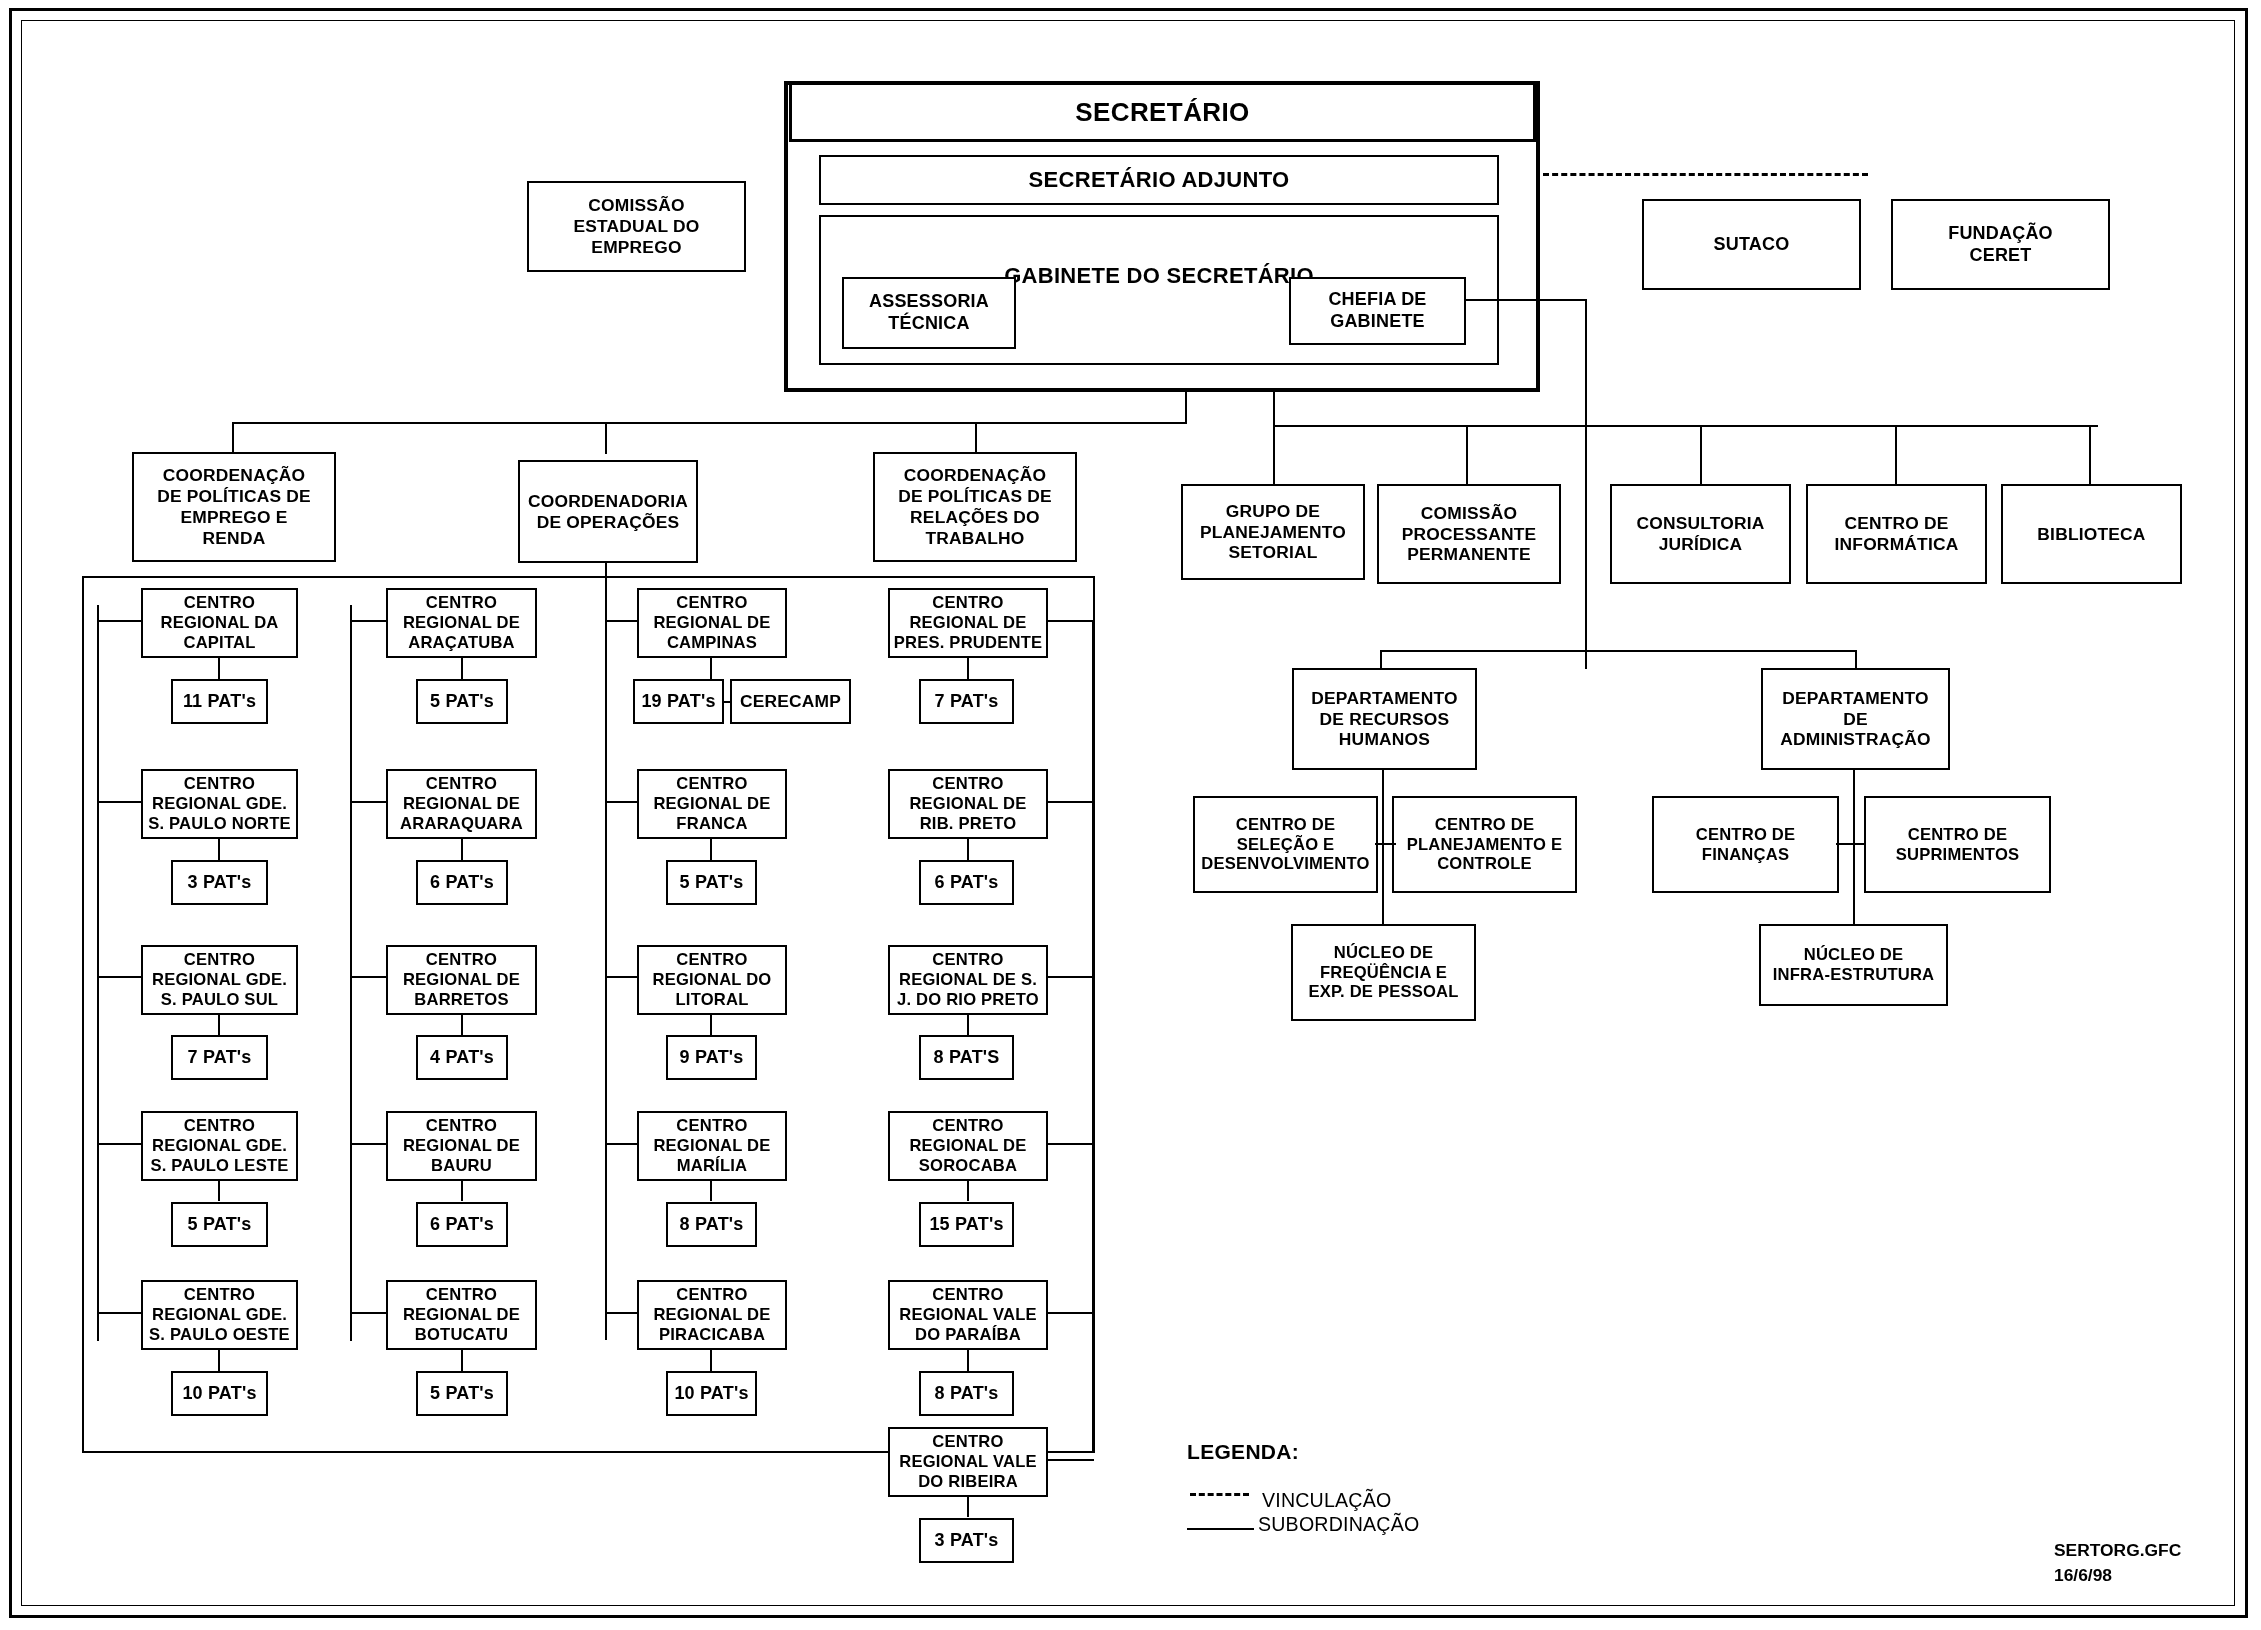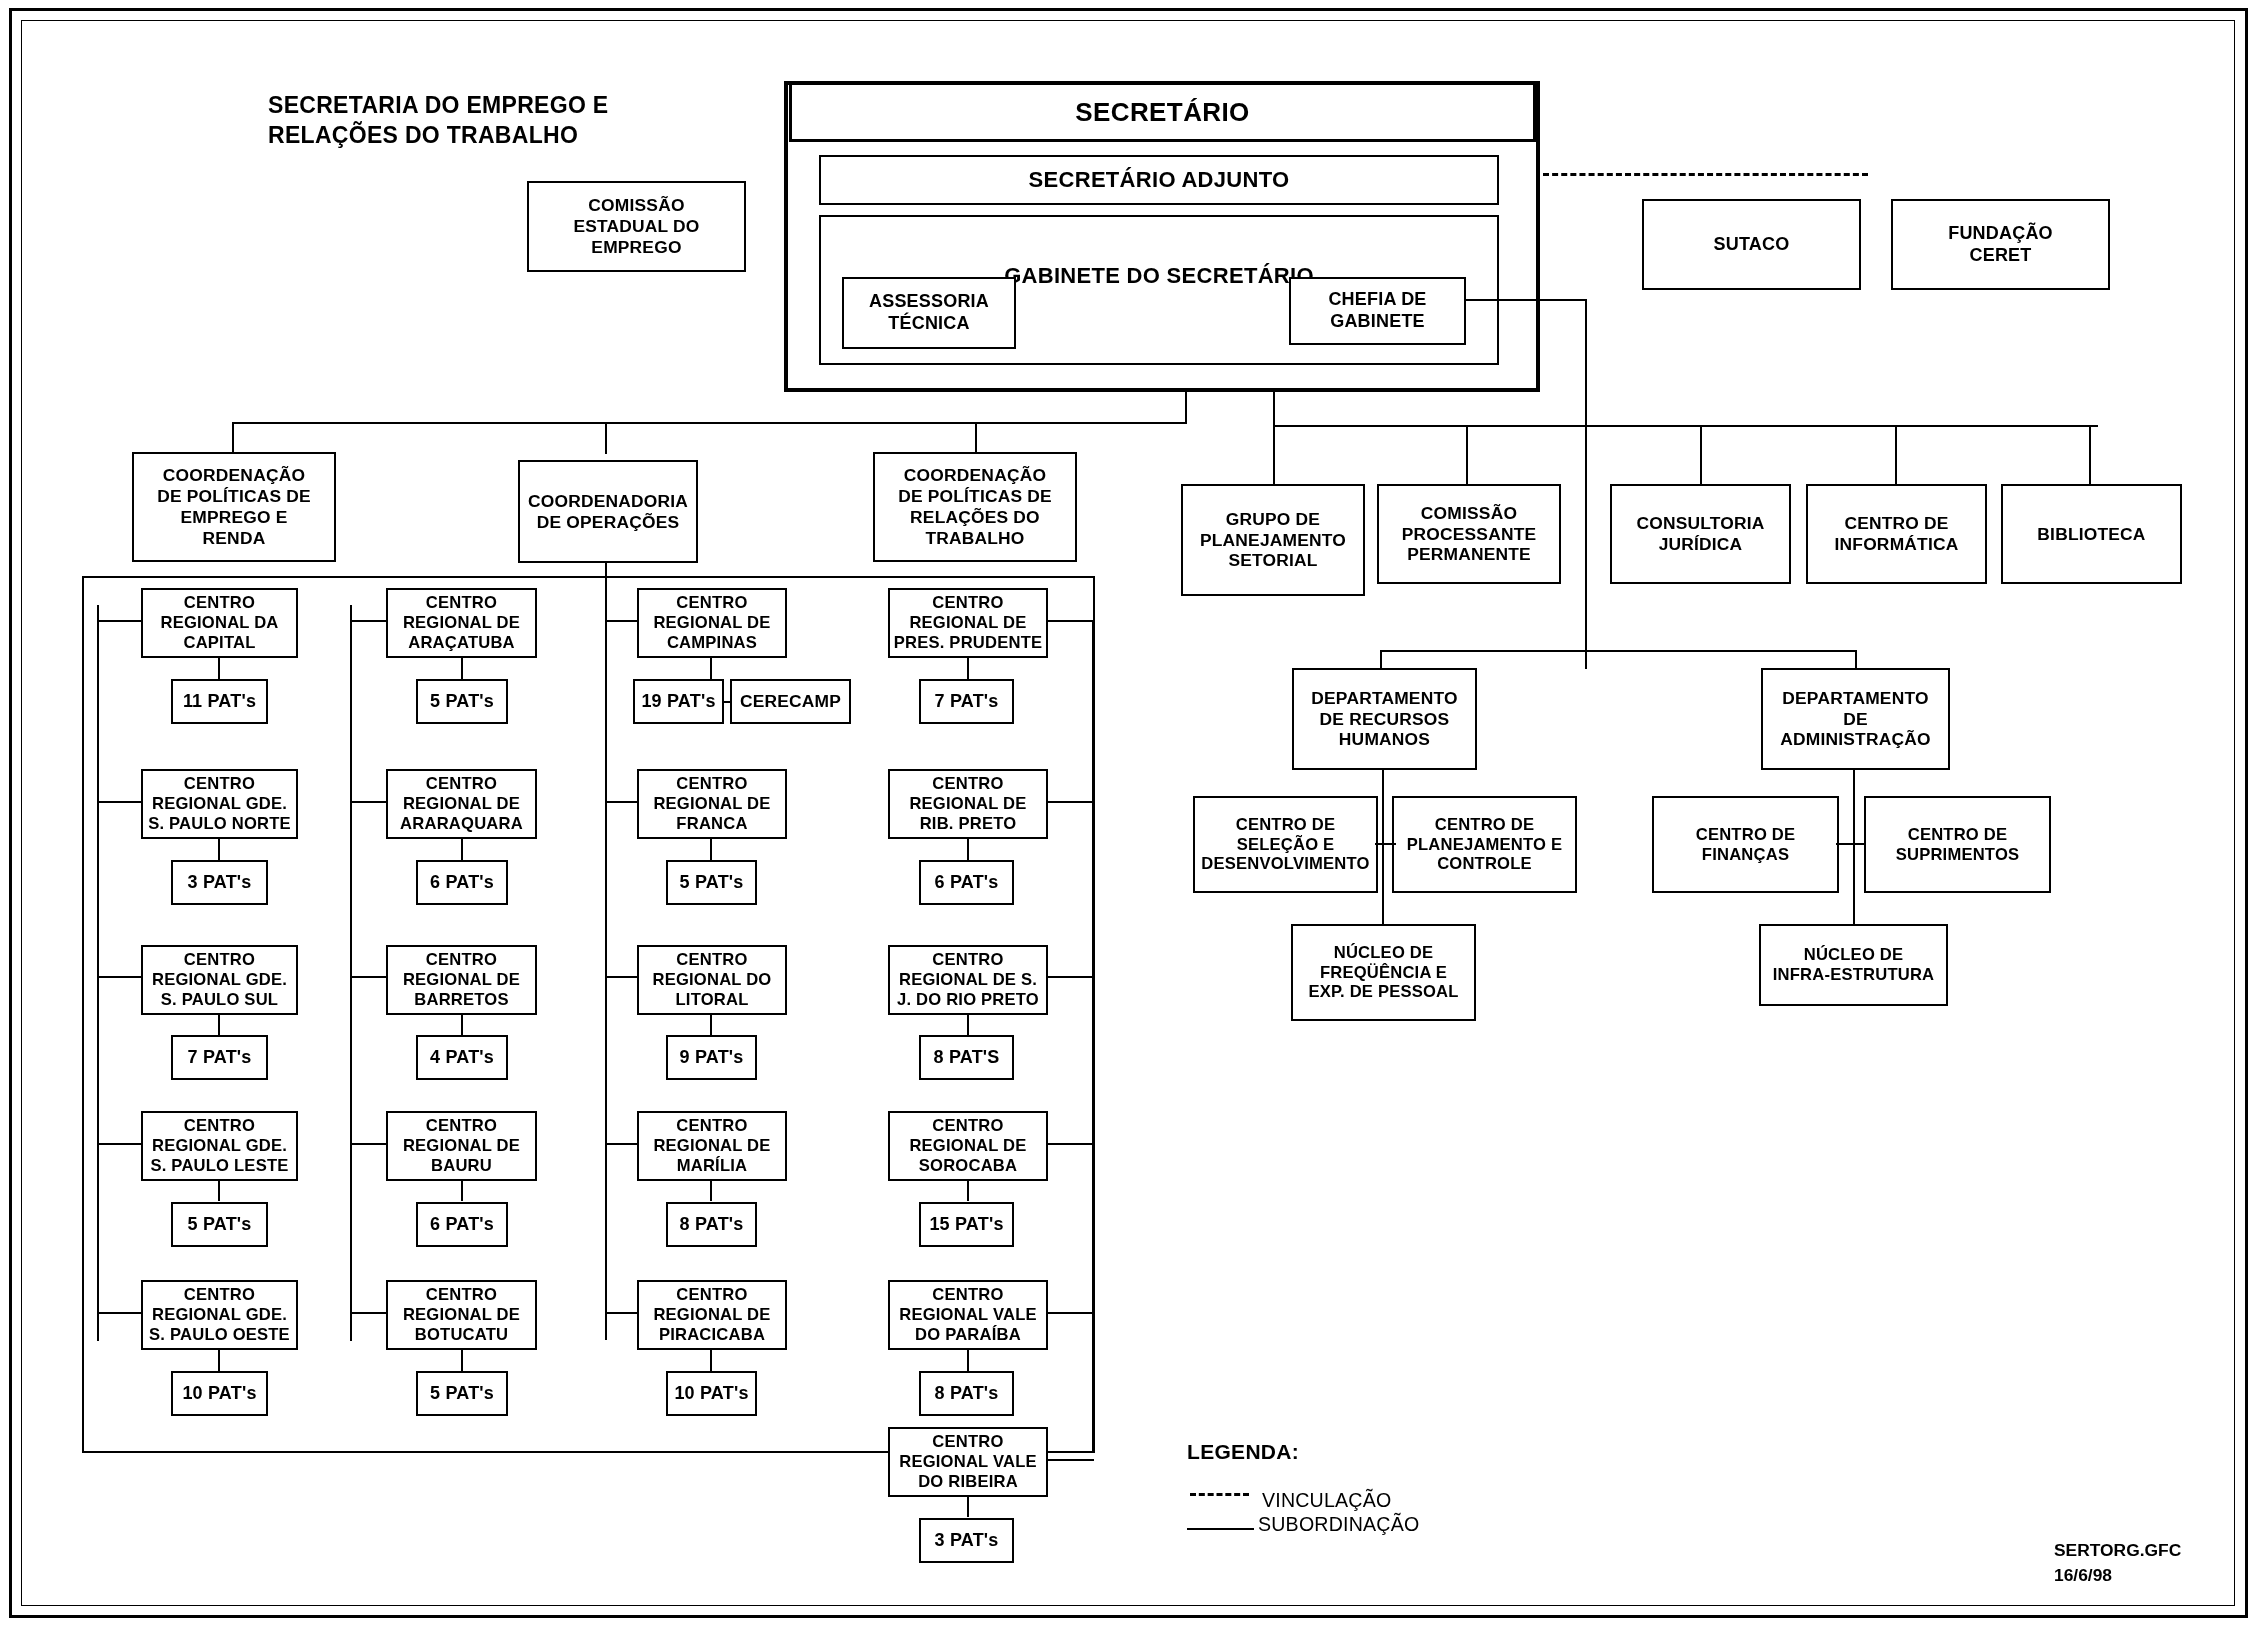--- a/index.html
+++ b/index.html
@@ -44,24 +44,20 @@
 
   .footer{position:absolute;font-size:17.4px;font-weight:700;line-height:1.45;text-align:left;}
 </style>
 </head>
 <body>
 
 <div id="page">
   <div class="frame"></div>
   <div class="frame-inner"></div>
 
-  <div class="title" style="left:268px;top:91px;width:423px;">
-    <div>SECRETARIA DO EMPREGO E</div>
-    <div>RELAÇÕES DO TRABALHO</div>
-  </div>
 
   <div class="box" style="left:527px;top:181px;width:219px;height:91px;">COMISSÃO<br>ESTADUAL DO<br>EMPREGO</div>
 
   <div class="sec-outer" style="left:784px;top:81px;width:756px;height:311px;"></div>
 
   <div class="sec-head" style="left:789px;top:85px;width:747px;height:57px;border-width:3px;border-top:none;">SECRETÁRIO</div>
 
   <div class="sec-adj" style="left:819px;top:155px;width:680px;height:50px;">SECRETÁRIO ADJUNTO</div>
 
   <div class="gab" style="left:819px;top:215px;width:680px;height:150px;">
@@ -92,21 +88,21 @@
   <div class="ln lnv" style="left:1273px;top:425px;height:60px;"></div>
   <div class="ln lnv" style="left:1466px;top:425px;height:60px;"></div>
   <div class="ln lnv" style="left:1700px;top:425px;height:60px;"></div>
   <div class="ln lnv" style="left:1895px;top:425px;height:60px;"></div>
   <div class="ln lnv" style="left:2089px;top:425px;height:60px;"></div>
 
   <div class="box" style="left:132px;top:452px;width:204px;height:110px;font-size:17.4px;">COORDENAÇÃO<br>DE POLÍTICAS DE<br>EMPREGO E<br>RENDA</div>
   <div class="box" style="left:518px;top:460px;width:180px;height:103px;font-size:17.4px;">COORDENADORIA<br>DE OPERAÇÕES</div>
   <div class="box" style="left:873px;top:452px;width:204px;height:110px;font-size:17.4px;">COORDENAÇÃO<br>DE POLÍTICAS DE<br>RELAÇÕES DO<br>TRABALHO</div>
 
-  <div class="box" style="left:1181px;top:484px;width:184px;height:112px;font-size:17.4px;">GRUPO DE<br>PLANEJAMENTO<br>SETORIAL</div>
+  <div class="box" style="left:1181px;top:484px;width:184px;height:96px;font-size:17.4px;">GRUPO DE<br>PLANEJAMENTO<br>SETORIAL</div>
   <div class="box" style="left:1377px;top:484px;width:184px;height:100px;font-size:17.4px;">COMISSÃO<br>PROCESSANTE<br>PERMANENTE</div>
   <div class="box" style="left:1610px;top:484px;width:181px;height:100px;font-size:17.4px;">CONSULTORIA<br>JURÍDICA</div>
   <div class="box" style="left:1806px;top:484px;width:181px;height:100px;font-size:17.4px;">CENTRO DE<br>INFORMÁTICA</div>
   <div class="box" style="left:2001px;top:484px;width:181px;height:100px;font-size:17.4px;">BIBLIOTECA</div>
 
   <div class="grouprect" style="left:82px;top:576px;width:1013px;height:877px;"></div>
 
   <div class="ln lnv" style="left:605px;top:562px;height:15px;"></div>
 
   <div class="ln lnv" style="left:97px;top:605px;height:736px;"></div>

